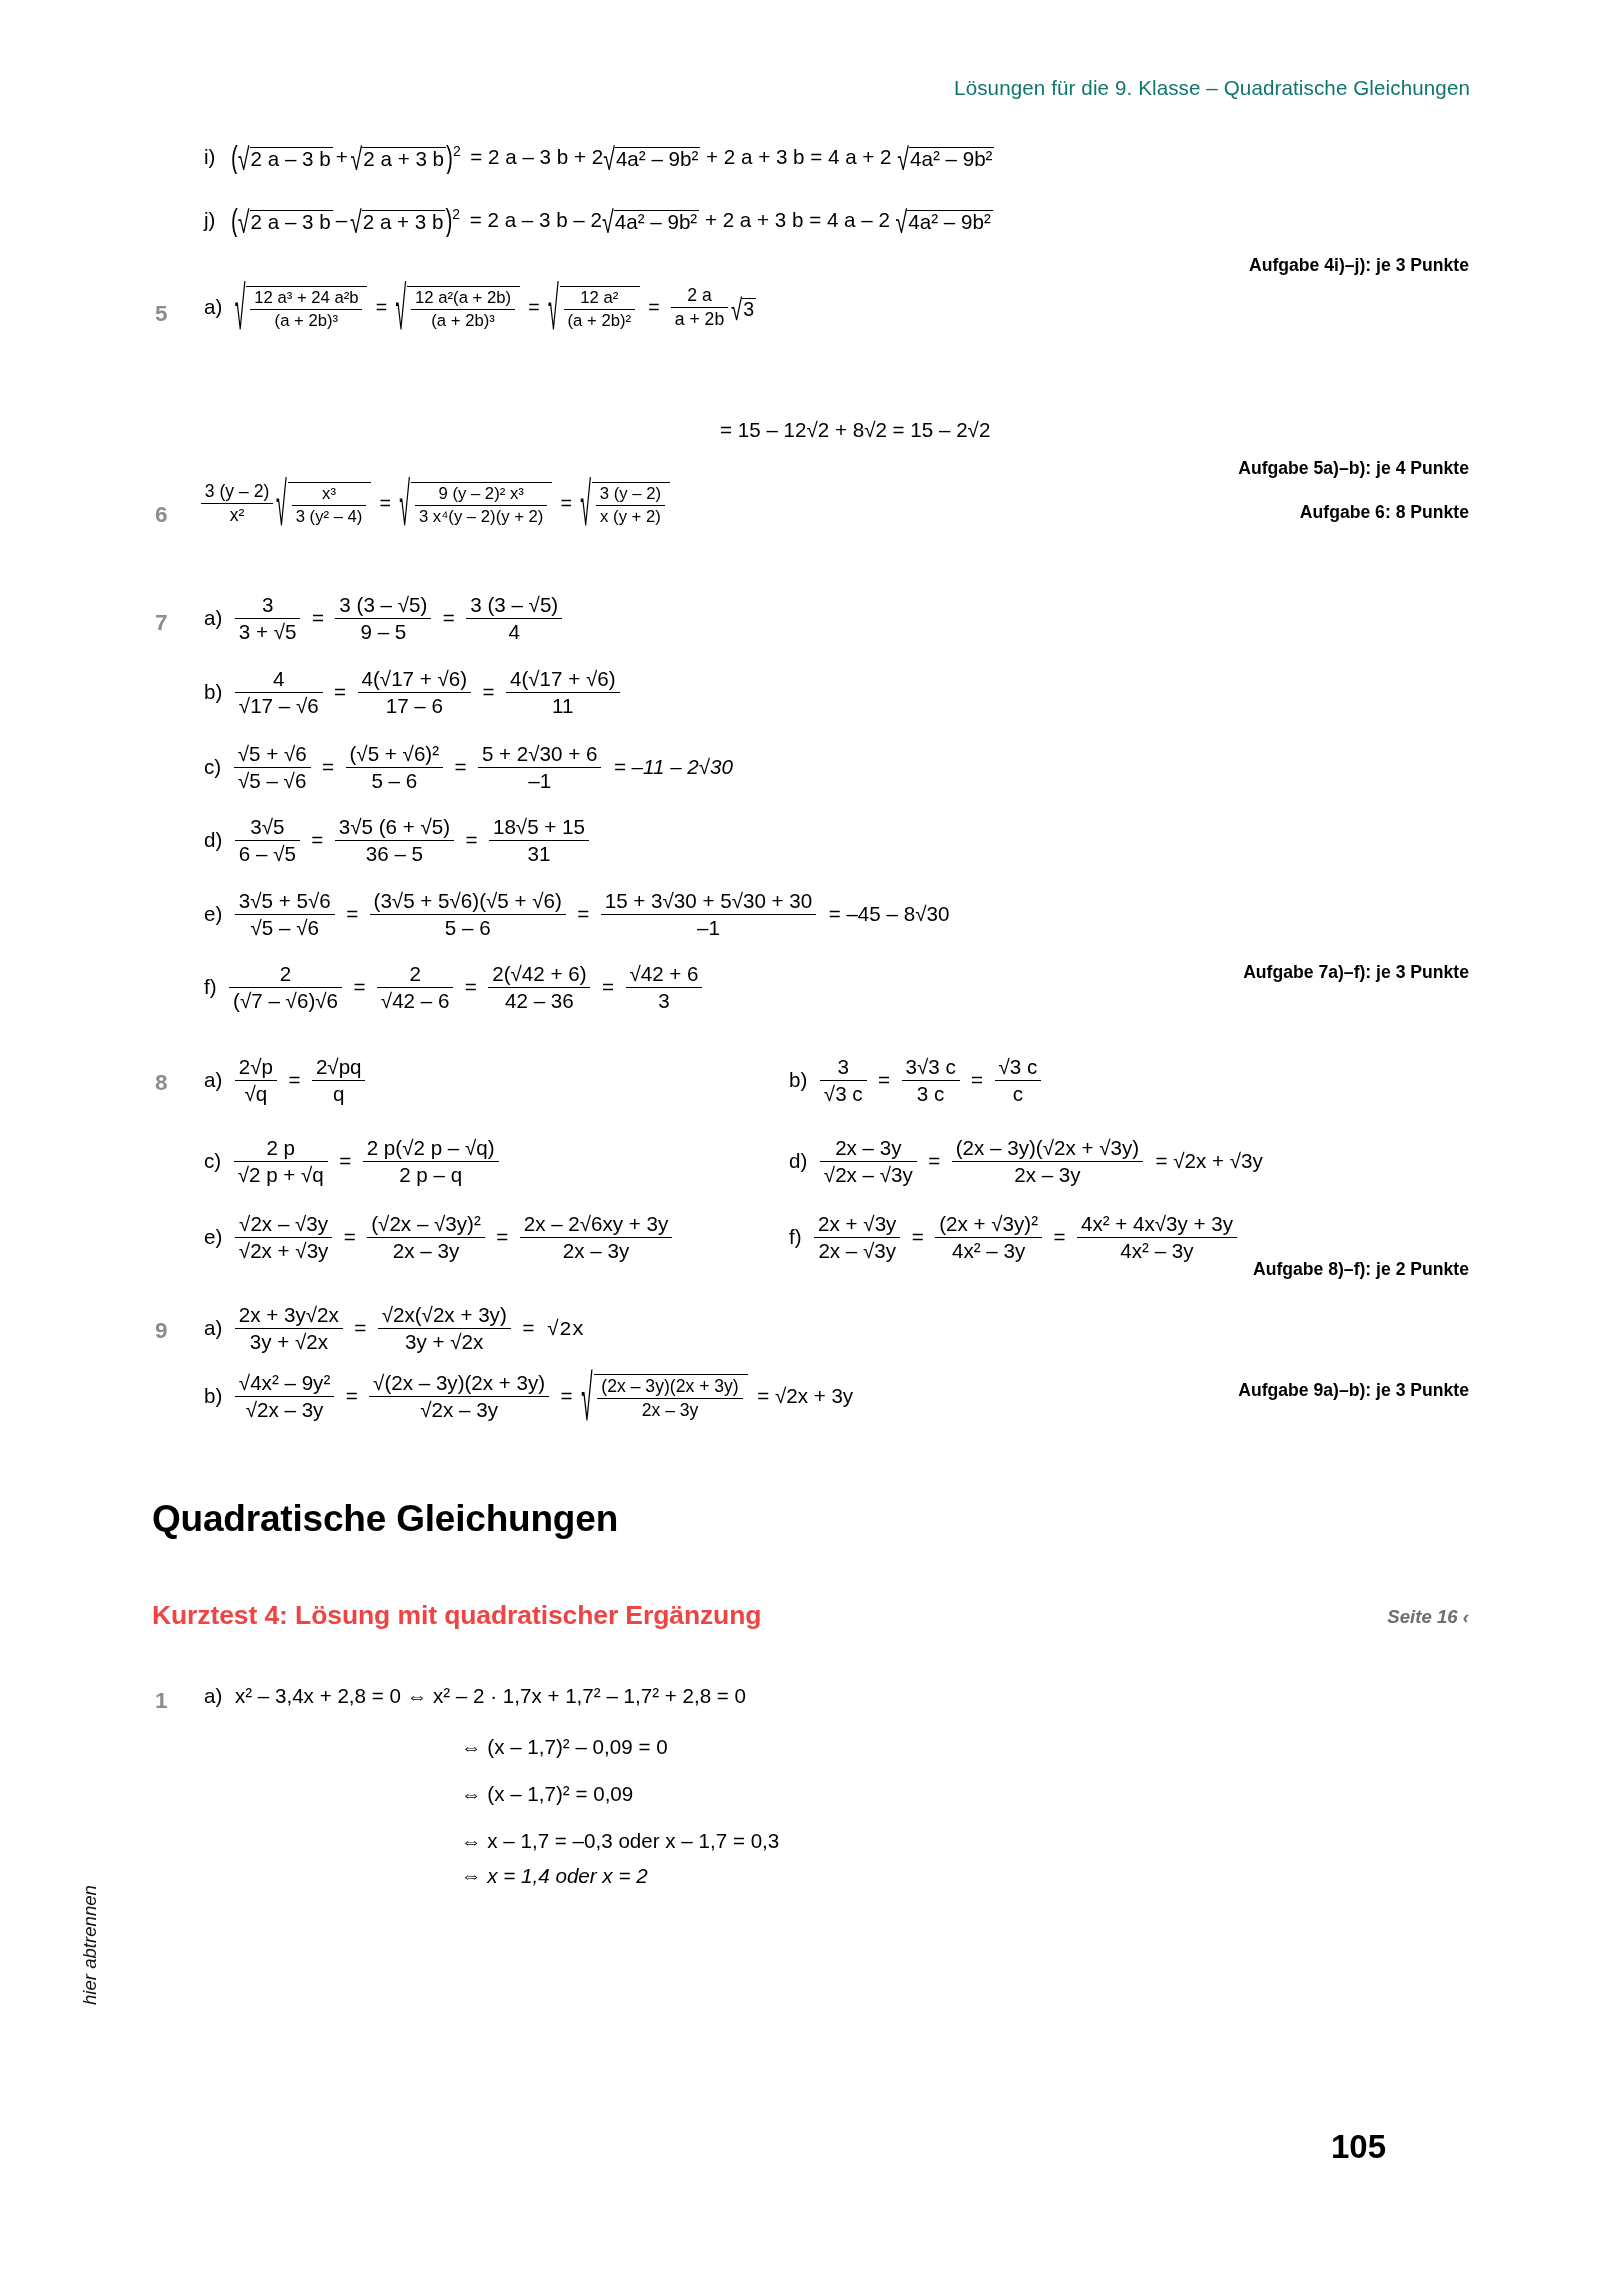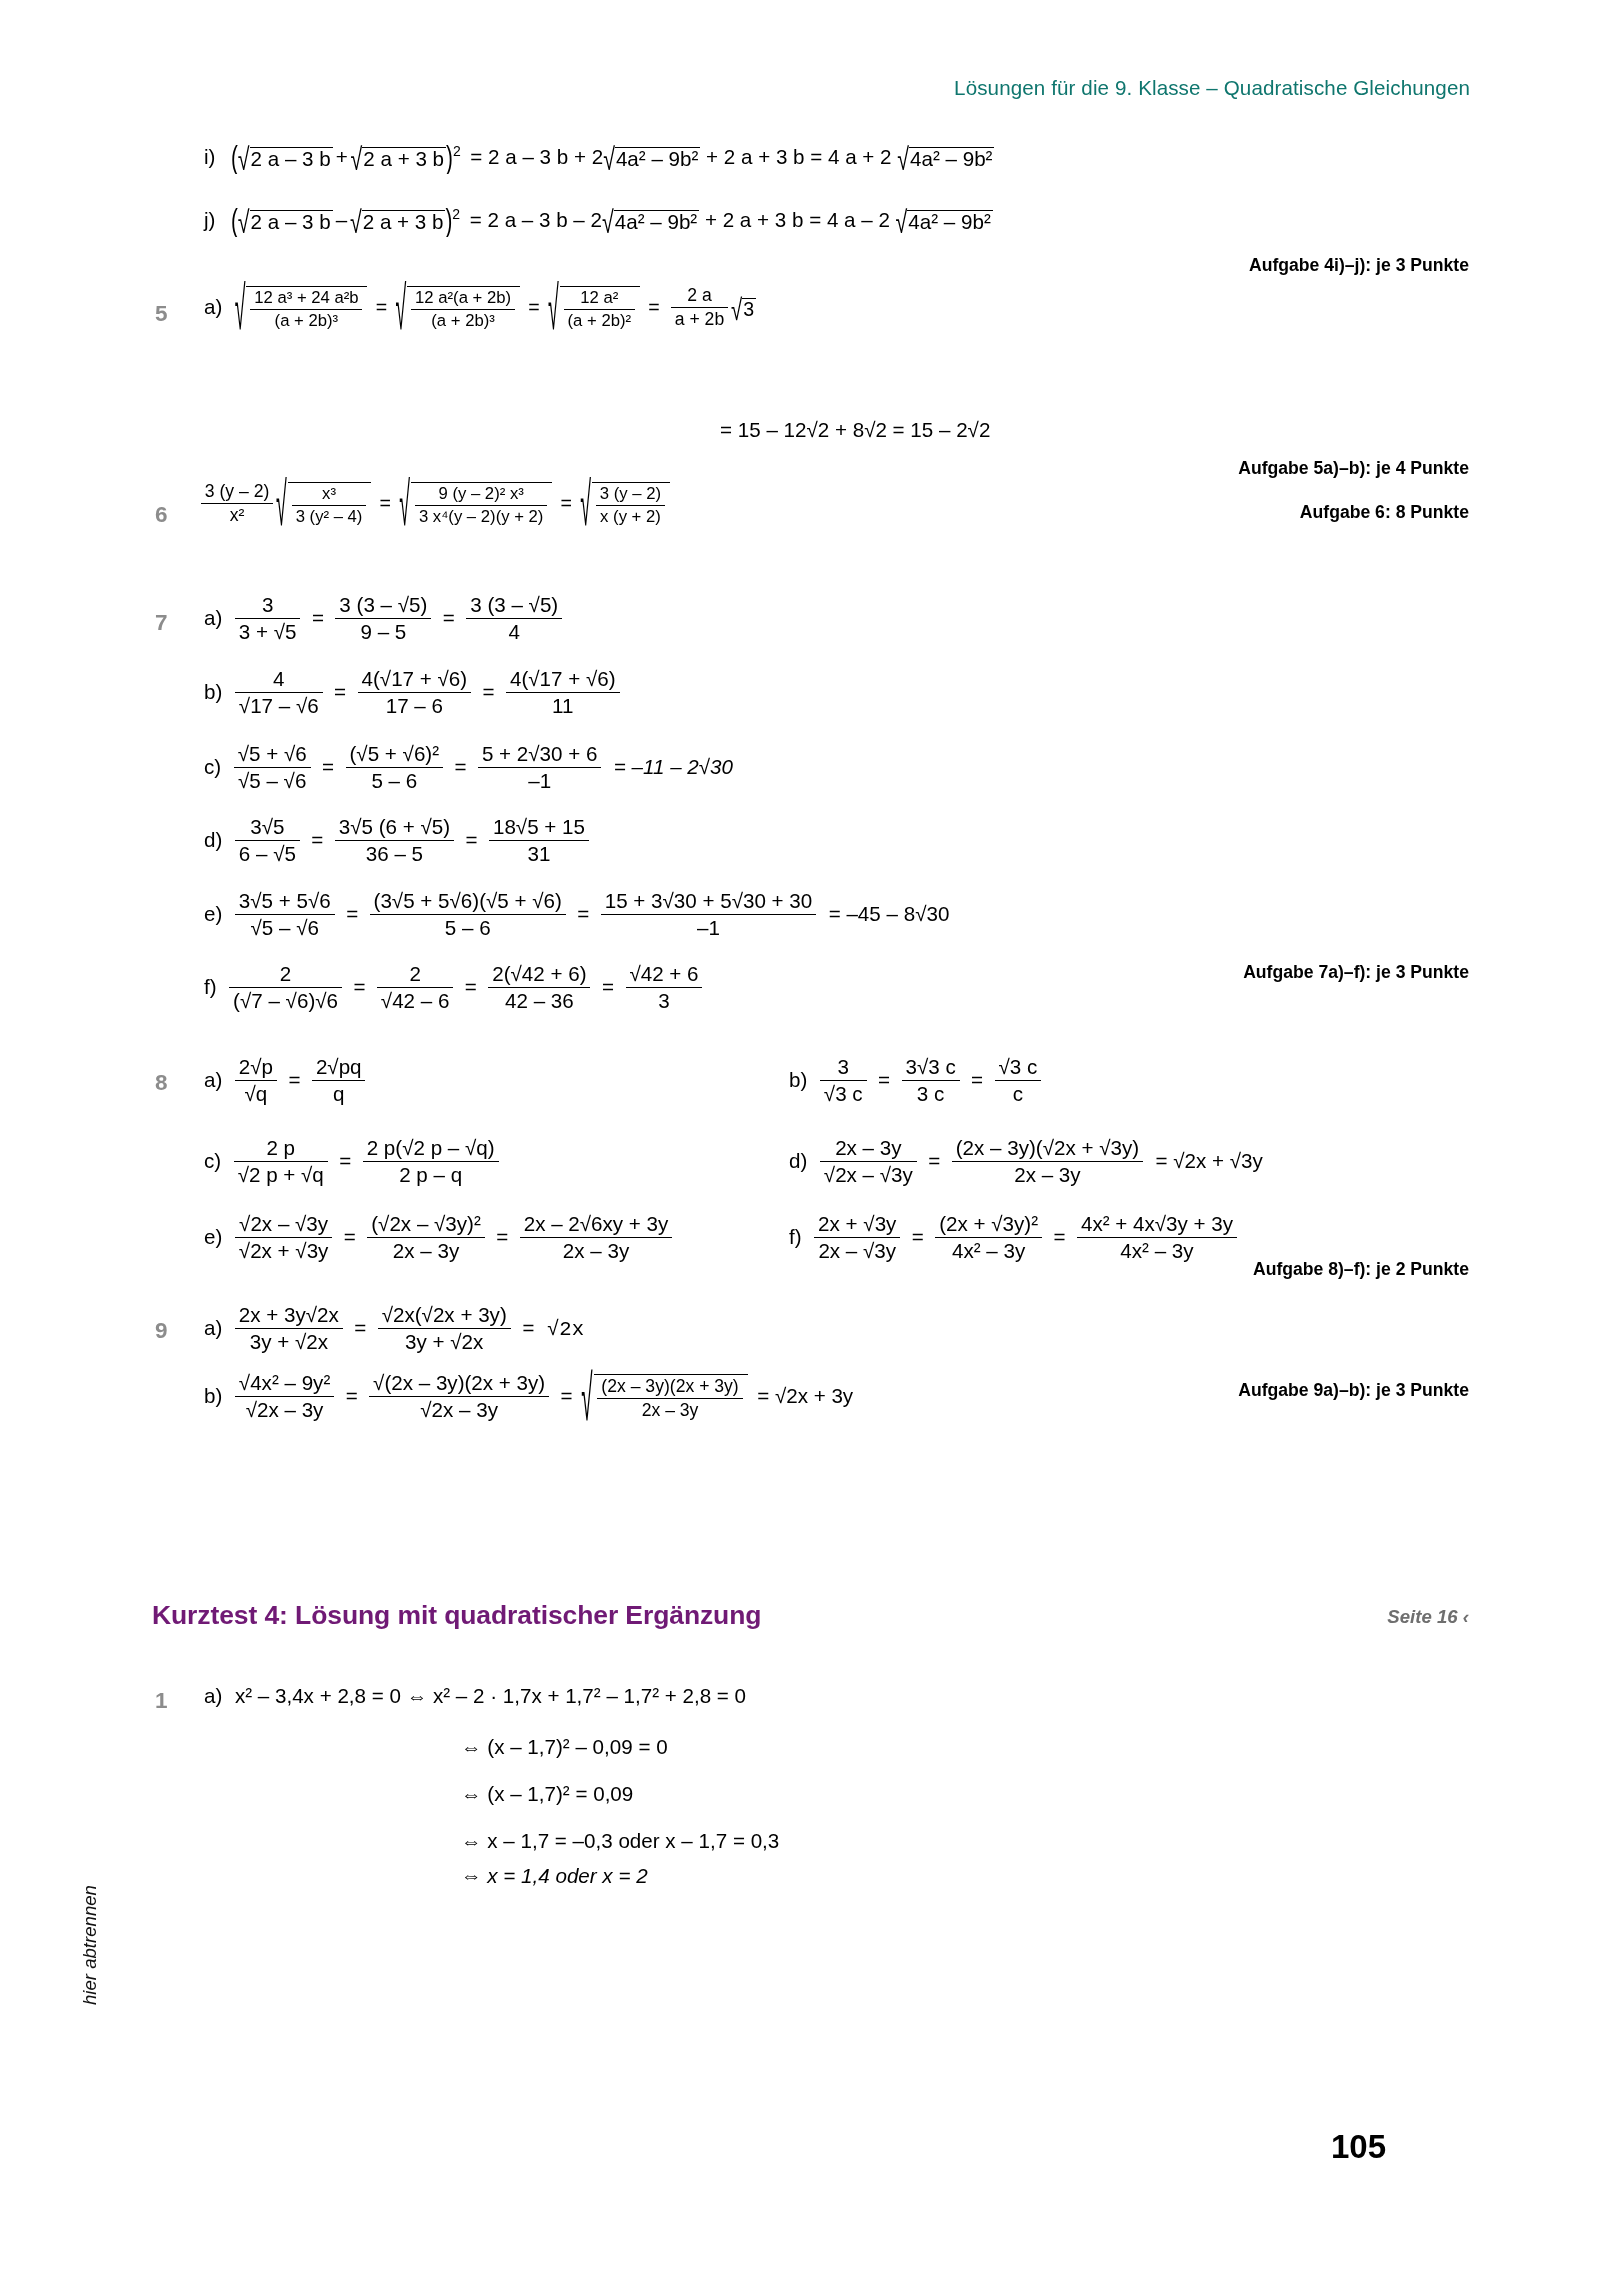--- a/index.html
+++ b/index.html
@@ -153,21 +153,21 @@
     font-size: 37px;
     font-weight: bold;
     color: #000;
     letter-spacing: -0.2px;
   }
   .subsection {
     position: absolute;
     left: 152px;
     font-size: 26.5px;
     font-weight: bold;
-    color: #701a75;
+    color: #ef4444;
     letter-spacing: -0.1px;
   }
   .pageref {
     position: absolute;
     right: 152px;
     font-size: 18.6px;
     font-style: italic;
     font-weight: bold;
     color: #6f6f6f;
     white-space: nowrap;
@@ -357,20 +357,21 @@
     <span class="frac" style="margin-left:6.9px;"><span class="num">√4x² – 9y²</span><span class="den">√2x – 3y</span></span>
     <span class="op">=</span>
     <span class="frac"><span class="num">√(2x – 3y)(2x + 3y)</span><span class="den">√2x – 3y</span></span>
     <span class="op">=</span>
     <span class="rad radbig"><span class="sign">√</span><span class="body"><span class="frac"><span class="num" style="font-size:17.6px;">(2x – 3y)(2x + 3y)</span><span class="den" style="font-size:17.6px;">2x – 3y</span></span></span></span>
     <span style="margin-left:3.9px;">= √2x + 3y</span>
   </div>
 
   <div class="points" style="right:152px; top:1380px;">Aufgabe 9a)–b): je 3 Punkte</div>
 
+  <div class="section-title" style="top:1498px;">Quadratische Gleichungen</div>
 
   <div class="subsection" style="top:1600px;">Kurztest 4:  Lösung mit quadratischer Ergänzung</div>
   <div class="pageref" style="top:1606px;">Seite 16 ‹</div>
 
   <div class="exnum" style="left:155px; top:1688px;">1</div>
 
   <div class="mathline" style="left:204px; top:1686px;">
     <span>a)</span>
     <span style="margin-left:6.9px;">x² – 3,4x + 2,8 = 0  ⇔  x² – 2 · 1,7x + 1,7² – 1,7² + 2,8 = 0</span>
   </div>

